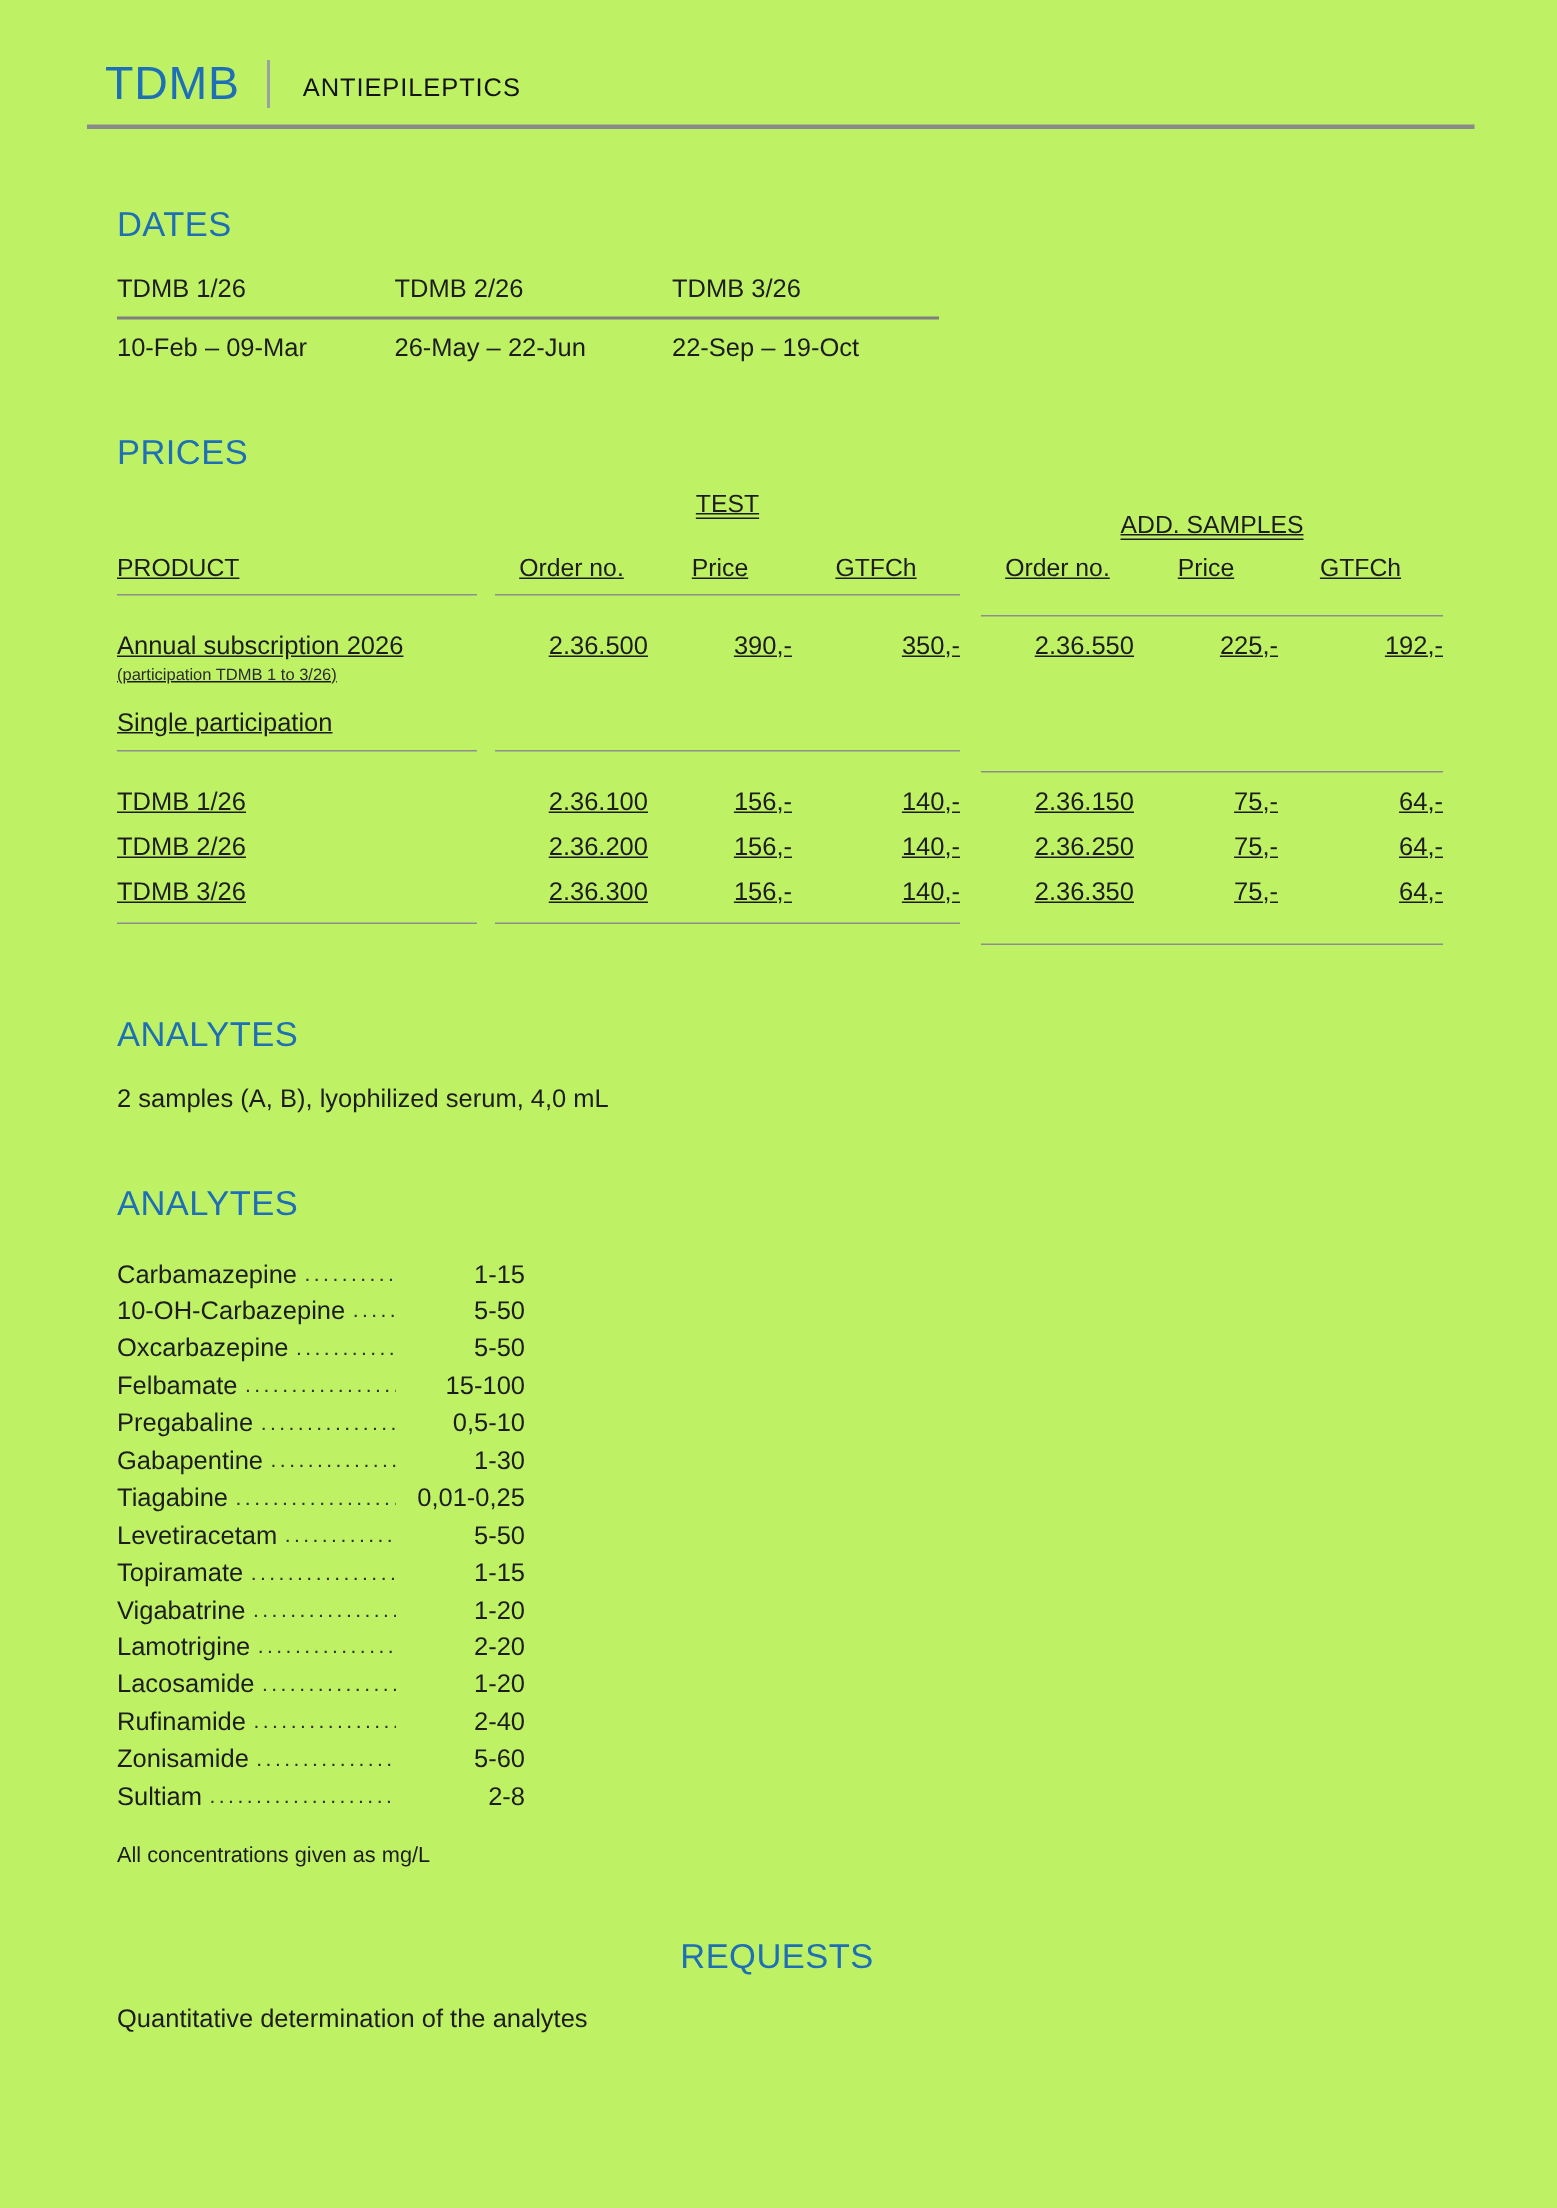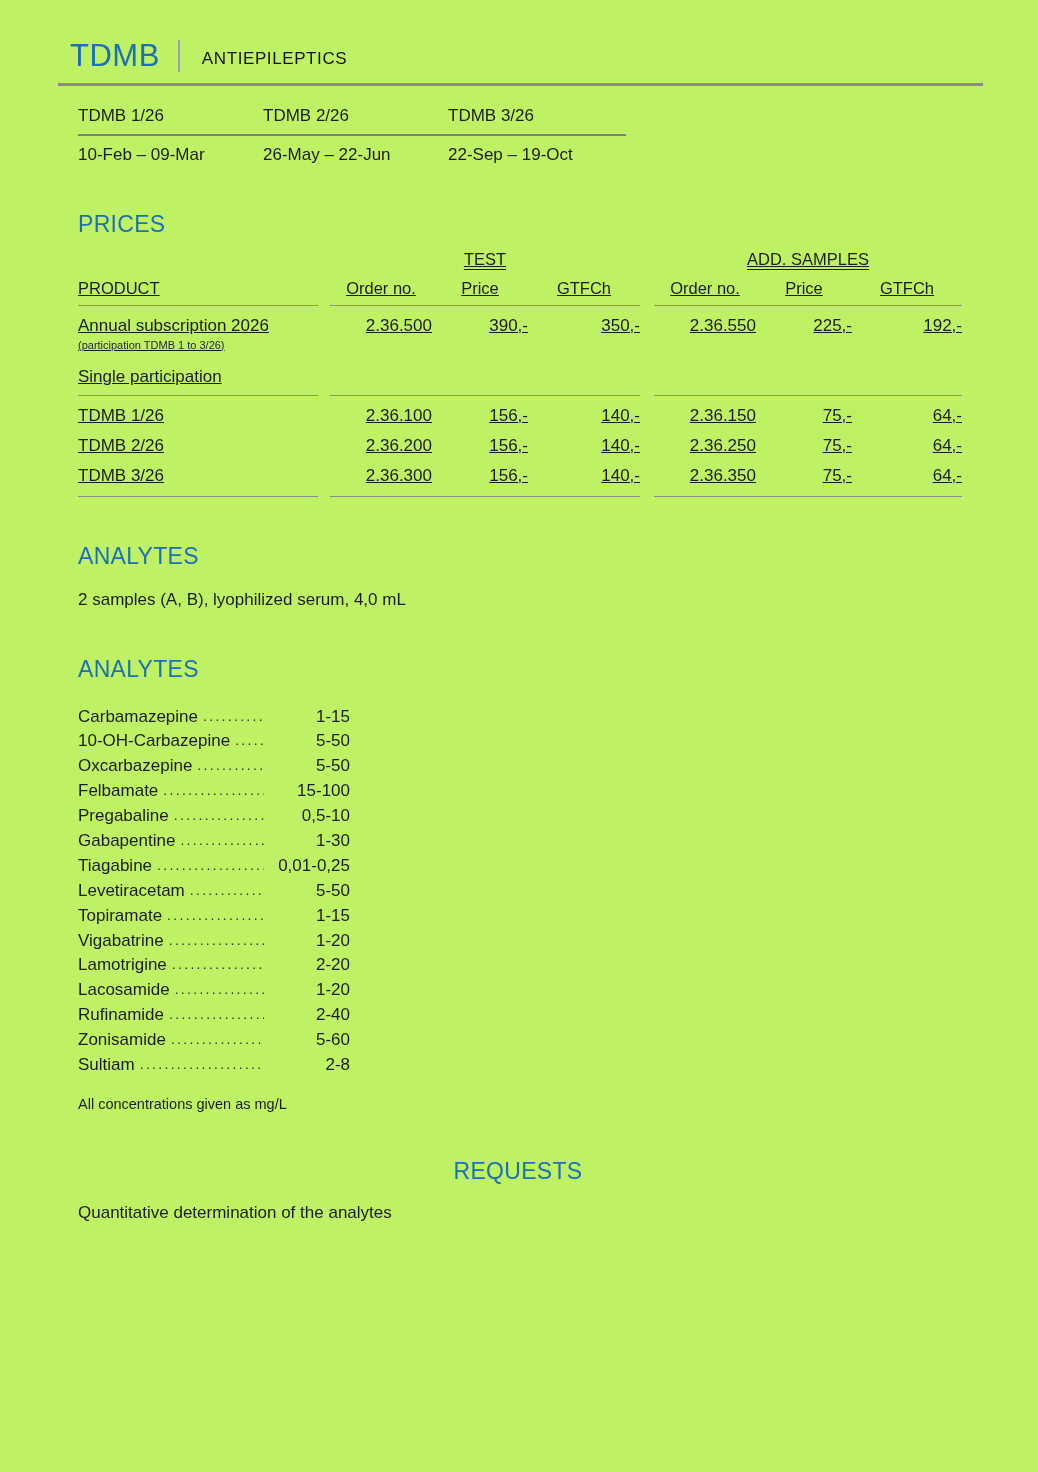--- a/index.html
+++ b/index.html
@@ -23,21 +23,21 @@
   .dates-head-cell{font-size:17px; padding-bottom:8px;}
   .dates-rule{grid-column:1/4; height:2px; background:#7f7f7f; width:548px;}
   .dates-range-cell{font-size:17px; padding-top:9px;}
 
   
   .sec-prices h2{margin-top:46px;}
   .pg{display:grid; grid-template-columns:252px 102px 96px 112px 14px 102px 96px 110px;
       margin-top:12px; font-size:17px; align-items:start;text-decoration:underline;}
   .pg .c1{grid-column:1;} .pg .c2{grid-column:2;} .pg .c3{grid-column:3;} .pg .c4{grid-column:4;}
   .pg .c6{grid-column:6;} .pg .c7{grid-column:7;} .pg .c8{grid-column:8;}
-  .pg .g1{grid-column:2/5;} .pg .g2{grid-column:6/9;}
+  .pg .g1{grid-column:2/5;} .pg .g2{grid-column:6/9;margin-top:14px;}
   .group-head{text-align:center; font-size:16.5px;}
   .group-head span{text-decoration:underline; text-underline-offset:4px; text-decoration-thickness:1px;}
   .col-head{font-size:16.5px; text-align:center; padding:10px 0 7px;}
   .col-head.left{text-align:left;}
   .rule-seg{height:0; border-bottom:1.6px solid #8e8e8e; margin:0 0 0 0;}
   .rule-prod{grid-column:1/2; width:240px;}
   .num{text-align:right; padding-top:10px;}
   .prod-cell{padding-top:10px;}
   .prod-note{font-size:11px; color:#2a2a2a; padding:3px 0 6px;}
   .subhead-cell{padding:10px 0 8px;}
@@ -67,20 +67,21 @@
 <div class="page">
 
   <div class="hdr">
     <span class="brand accent" style="color: rgb(30, 111, 181);">TDMB</span>
     <span class="hdr-divider"></span>
     <span class="subtitle">ANTIEPILEPTICS</span>
   </div>
   <div class="hdr-rule"></div>
 
   <section class="sec-dates">
+    <h2 class="sec accent" style="color: rgb(30, 111, 181);">DATES</h2>
     <div class="dates-grid" id="dates-grid">
         <div class="dates-head-cell">TDMB 1/26</div>
         <div class="dates-head-cell">TDMB 2/26</div>
         <div class="dates-head-cell">TDMB 3/26</div>
         <div class="dates-rule"></div>
         <div class="dates-range-cell">10-Feb – 09-Mar</div>
         <div class="dates-range-cell">26-May – 22-Jun</div>
         <div class="dates-range-cell">22-Sep – 19-Oct</div>
       </div>
   </section>

